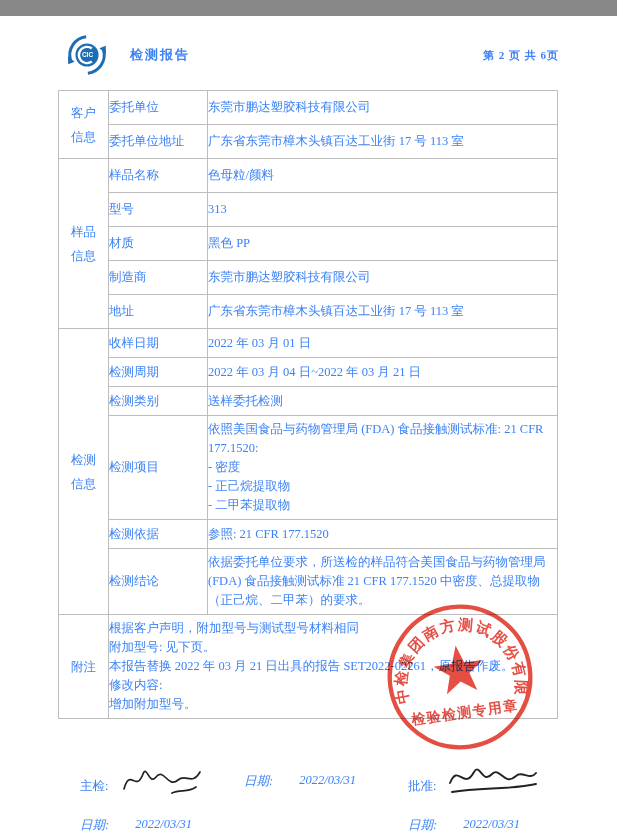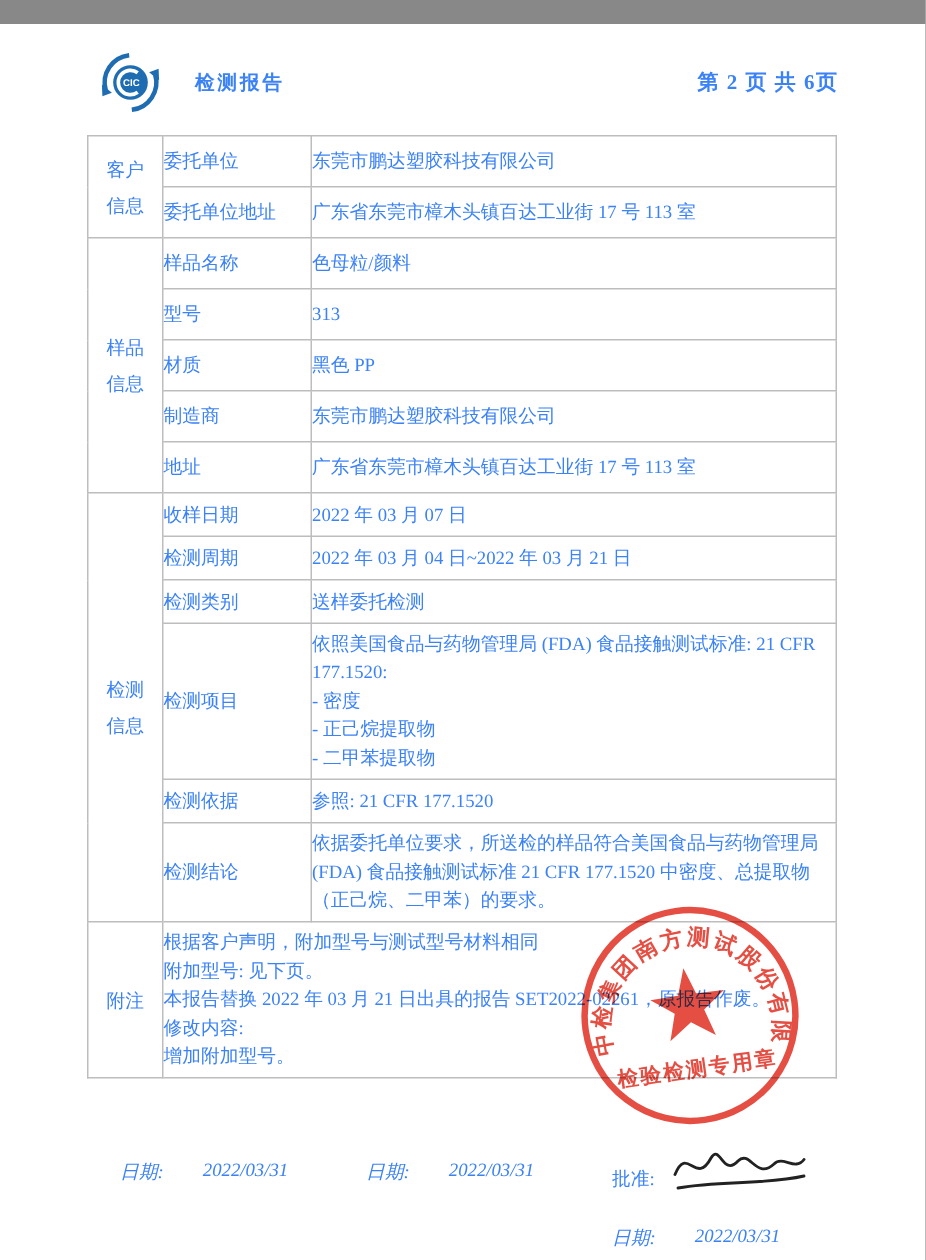--- a/index.html
+++ b/index.html
@@ -7,21 +7,21 @@
   .page {
     width:617px; height:840px; margin:16px auto; background:#ffffff;
     position:relative; overflow:hidden; color:#3b82f6;
     font-family:"Liberation Serif","DejaVu Serif",serif;
   }
   
   .header { display:flex; align-items:center; padding:18px 58px 0 66px; }
   .logo-svg { width:42px; height:42px; flex:0 0 auto; }
   .doc-title { font-size:13px; font-weight:bold; margin-left:22px; letter-spacing:2px; }
   .report-no { font-size:12.5px; font-weight:bold; margin-left:48px; }
-  .pagination { font-size:14px; font-weight:bold; margin-left:auto; letter-spacing:1px; }
+  .pagination { font-size:11px; font-weight:bold; margin-left:auto; letter-spacing:1px; }
   
   .report-table {
     border-collapse:collapse; table-layout:fixed; width:500px;
     margin:14px 0 0 58px; font-size:12.5px;
   }
   .report-table td { border:1px solid #bdbdbd; vertical-align:middle; padding:4px 0; }
   .group-cell { text-align:center; padding:0 2px; line-height:24px; }
   .label-cell { padding-left:11px; }
   .value-cell { padding-left:13px; }
   .h33 { height:34px; }
@@ -108,21 +108,21 @@
         <td class="label-cell h33">地址</td>
         <td class="value-cell">广东省东莞市樟木头镇百达工业街 17 号 113 室</td>
       </tr>
 
       <tr>
         <td class="group-cell" rowspan="6">
           <div>检测</div>
           <div>信息</div>
         </td>
         <td class="label-cell h29">收样日期</td>
-        <td class="value-cell">2022 年 03 月 07 日</td>
+        <td class="value-cell">2022 年 03 月 01 日</td>
       </tr>
       <tr>
         <td class="label-cell h29">检测周期</td>
         <td class="value-cell">2022 年 03 月 04 日~2022 年 03 月 21 日</td>
       </tr>
       <tr>
         <td class="label-cell h29">检测类别</td>
         <td class="value-cell">送样委托检测</td>
       </tr>
       <tr>
@@ -153,20 +153,26 @@
           <div>本报告替换 2022 年 03 月 21 日出具的报告 SET2022-02261，原报告作废。</div>
           <div>修改内容:</div>
           <div>增加附加型号。</div>
         </td>
       </tr>
     </tbody>
   </table>
 
   <div class="sig-area">
     <div class="sig-col">
+      <div class="sig-line">
+        <span class="sig-label">主检:</span>
+        <svg class="sig-svg" width="92" height="44" viewBox="0 0 92 44">
+          <path d="M10,30 C16,8 22,34 29,15 C33,5 35,27 42,18 C50,8 54,30 64,21 C72,14 78,27 86,13 M58,34 C66,30 74,34 82,28" fill="none" stroke="#222222" stroke-width="1.7" stroke-linecap="round"></path>
+        </svg>
+      </div>
       <div class="date-line">
         <span>日期:</span>
         <span class="date-val">2022/03/31</span>
       </div>
     </div>
     <div class="sig-col">
       <div class="date-line">
         <span>日期:</span>
         <span class="date-val">2022/03/31</span>
       </div>

